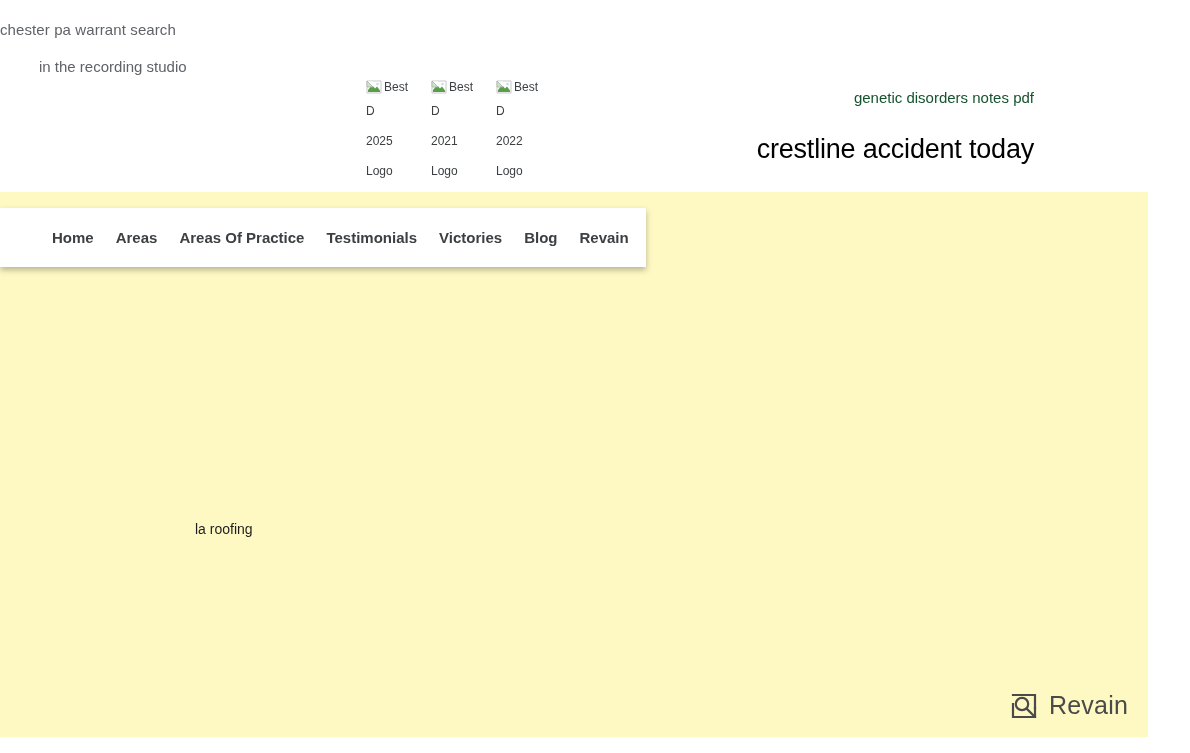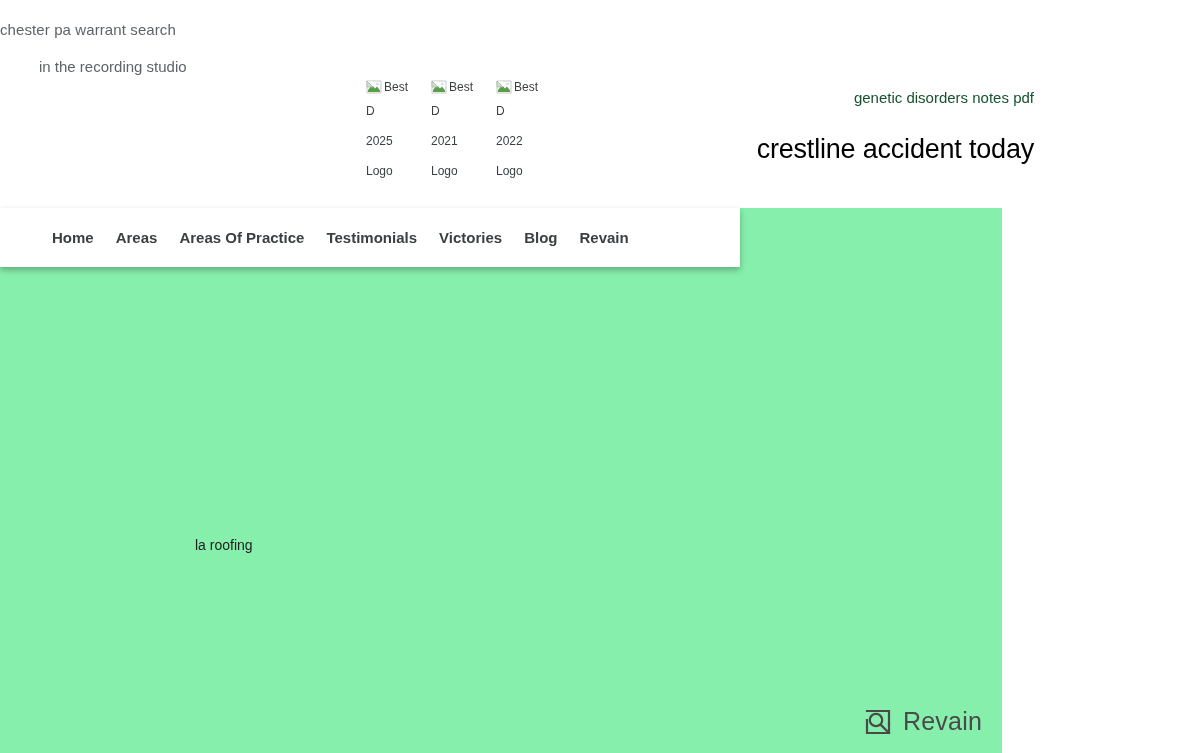--- a/index.html
+++ b/index.html
@@ -95,21 +95,21 @@
     letter-spacing: -0.2px;
     white-space: nowrap;
     margin-top: 20px;
   }
 
   
   #navbar {
     position: absolute;
     left: 0;
     top: 208px;
-    width: 740px;
+    width: 646px;
     height: 59px;
     background: #ffffff;
     box-shadow: 0 3px 6px rgba(0,0,0,0.28);
     z-index: 5;
   }
   #nav-list {
     position: absolute;
     left: 52px;
     top: 0;
     height: 59px;
@@ -122,24 +122,24 @@
     font-weight: bold;
     color: #3c4043;
     white-space: nowrap;
     cursor: pointer;
   }
 
   
   #hero {
     position: absolute;
     left: 0;
-    top: 208px;
-    width: 1002px;
+    top: 192px;
+    width: 1148px;
     height: 545px;
-    background: #86efac;
+    background: #fef9c3;
     z-index: 1;
   }
   .kw-hero {
     position: absolute;
     left: 195px;
     top: 329px;
     font-size: 14px;
     color: #1e1e1e;
     white-space: nowrap;
     z-index: 3;

